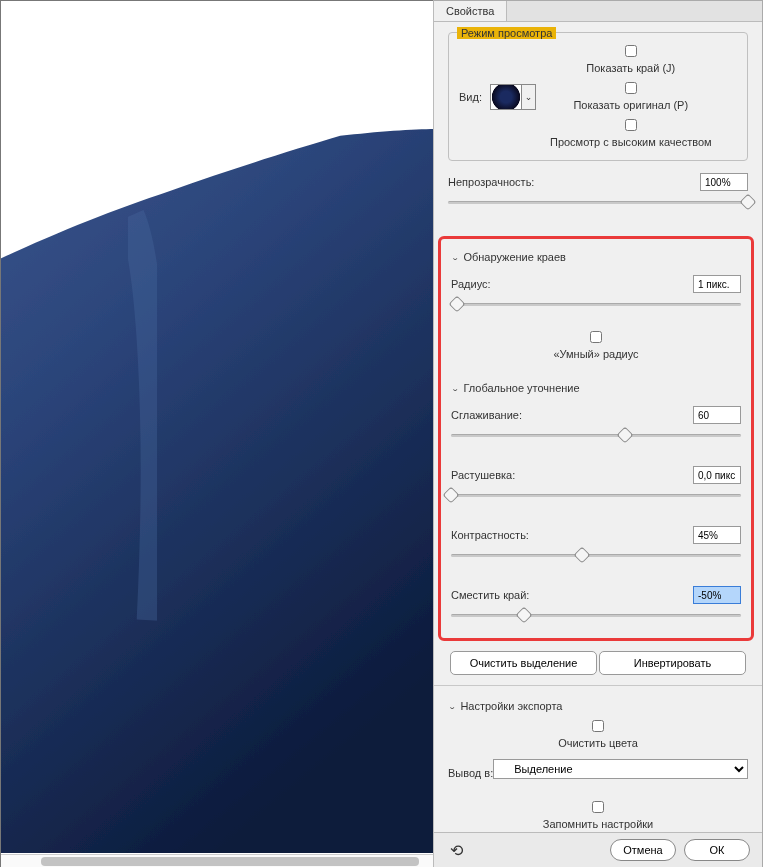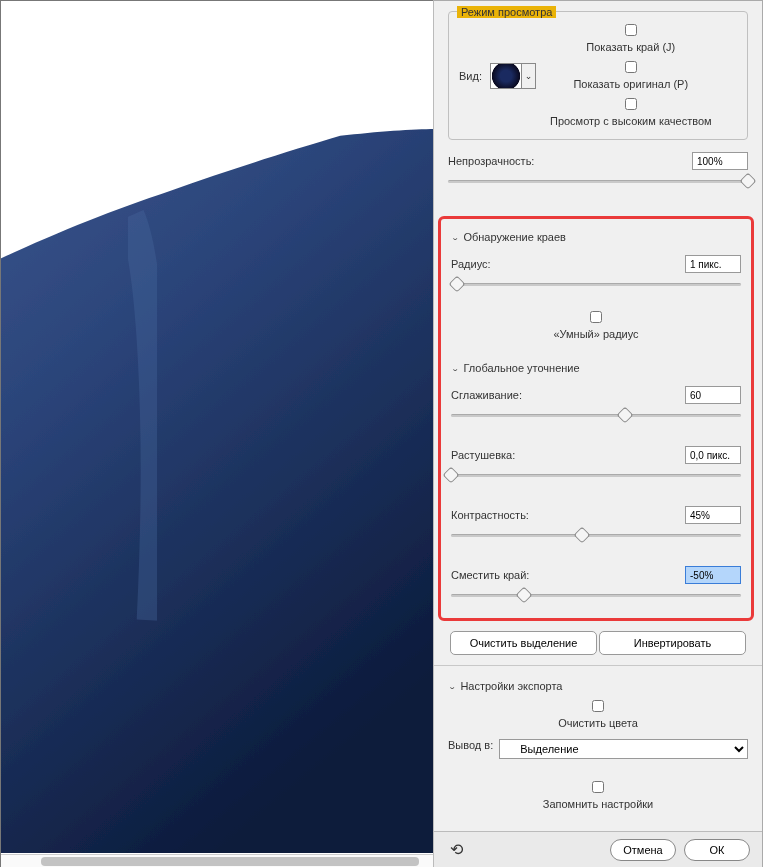--- a/index.html
+++ b/index.html
@@ -17,37 +17,37 @@
   .fieldset-title { position:relative; top:-14px; left:-2px; background:#eab308; padding:0 4px; display:inline-block; font-size:11px;}
   .fieldset-inner { margin-top:-8px; display:flex; align-items:center; }
   .vidlabel { font-size:11px; margin-right:8px;}
   .swatch { width:32px; height:26px; border:1px solid #888; background:radial-gradient(circle at 50% 50%, #1a2a60 30%, #0a0a20 72%, #fff 75%); margin-right:0;}
   .dropdown-btn { width:14px; height:26px; border:1px solid #888; border-left:none; display:flex; align-items:center; justify-content:center; font-size:9px; margin-right:14px; }
   .cbs { display:flex; flex-direction:column; gap:8px; }
   .cb-row { display:flex; align-items:center; gap:5px; font-size:11px;flex-direction:column;}
   input[type=checkbox]{ width:12px; height:12px; }
   .row { display:flex; align-items:center; justify-content:space-between; padding:4px 0;}
   .label { font-size:11px; }
-  .val-input { width:56px; height:18px; border:1px solid #999; background:#fff; font-size:10px; padding:1px 4px; text-align:left;}
+  .val-input { width:48px; height:18px; border:1px solid #999; background:#fff; font-size:10px; padding:1px 4px; text-align:left;}
   .val-input.sel { background:#b4d6fb; border:1px solid #3a7dd8;}
   .slider { position:relative; height:16px; margin-top:0; }
   .track { position:absolute; left:0; right:0; top:6px; height:3px; background:#c9c9c9; border-top:1px solid #aaa; border-radius:2px;}
   .thumb { position:absolute; top:1px; width:12px; height:12px; background:#f5f5f5; border:1px solid #888; border-radius:3px; transform:translateX(-50%) rotate(45deg);}
   .bordered-box { border:3px solid #ea3a3a; border-radius:6px; margin:6px 8px 8px 4px; padding:8px 10px 14px 10px;}
   .collapsible { display:flex; align-items:center; gap:4px; font-size:11px; font-weight:normal; padding:4px 0 8px 0;}
   .chev { font-size:10px; display:inline-block; transform:scaleY(0.7);}
   .btnrow { display:flex; gap:2px; padding:0 16px 10px 16px; margin-top:2px; }
   .btn { flex:1; height:24px; border:1px solid #999; border-radius:5px; background:#fff; font-size:11px;}
   .sep { height:1px; background:#c8c8c8; margin:0; }
   .footer { margin-top:auto; border-top:1px solid #bbb; height:36px; display:flex; align-items:center; padding:0 12px; gap:8px; background:#eaeaea;}
   .revert { font-size:16px; padding:0 4px; }
   .footer-spacer{ flex:1;}
   .btn-pill { min-width:66px; height:22px; border:1px solid #888; border-radius:11px; background:#fff; font-size:11px; padding:0 12px;}
   .select { height:20px; flex:1; border:1px solid #999; background:#fff; font-size:11px; padding:1px 16px;}
-  .outrow { display:flex; align-items:flex-start; gap:6px; padding:4px 0;}
+  .outrow { display:flex; align-items:flex-end; padding:4px 0;}
   .spacer-sm{height:6px;}
   .spacer-md{height:18px;}
 </style>
 </head>
 <body>
 
 <div class="canvas">
   <svg class="canvas-img" viewBox="0 0 433 853" preserveAspectRatio="none">
     <defs>
       <linearGradient id="g1" x1="0" y1="0" x2="0.5" y2="1">
@@ -62,20 +62,23 @@
     <rect width="433" height="853" fill="#ffffff"></rect>
     <path d="M -5 260 C 60 230, 110 210, 170 190 C 225 170, 290 150, 340 135 C 380 130, 420 128, 440 128 L 440 860 L -5 860 Z" fill="url(#g1)" filter="url(#pix)"></path>
     <path d="M 130 215 C 150 260, 160 420, 150 620" stroke="#4a6aa0" stroke-width="28" fill="none" opacity="0.35" filter="url(#pix)"></path>
   </svg>
   <div class="canvas-scroll">
       <div class="canvas-thumb"></div>
     </div>
 </div>
 
 <div class="panel">
+  <div class="tabbar">
+    <div class="tab">Свойства</div>
+  </div>
 
   <div class="section">
     <div class="fieldset">
       <span class="fieldset-title">Режим просмотра</span>
       <div class="fieldset-inner">
         <span class="vidlabel">Вид:</span>
         <div class="swatch"></div>
         <div class="dropdown-btn">
             <span>⌄</span>
           </div>

